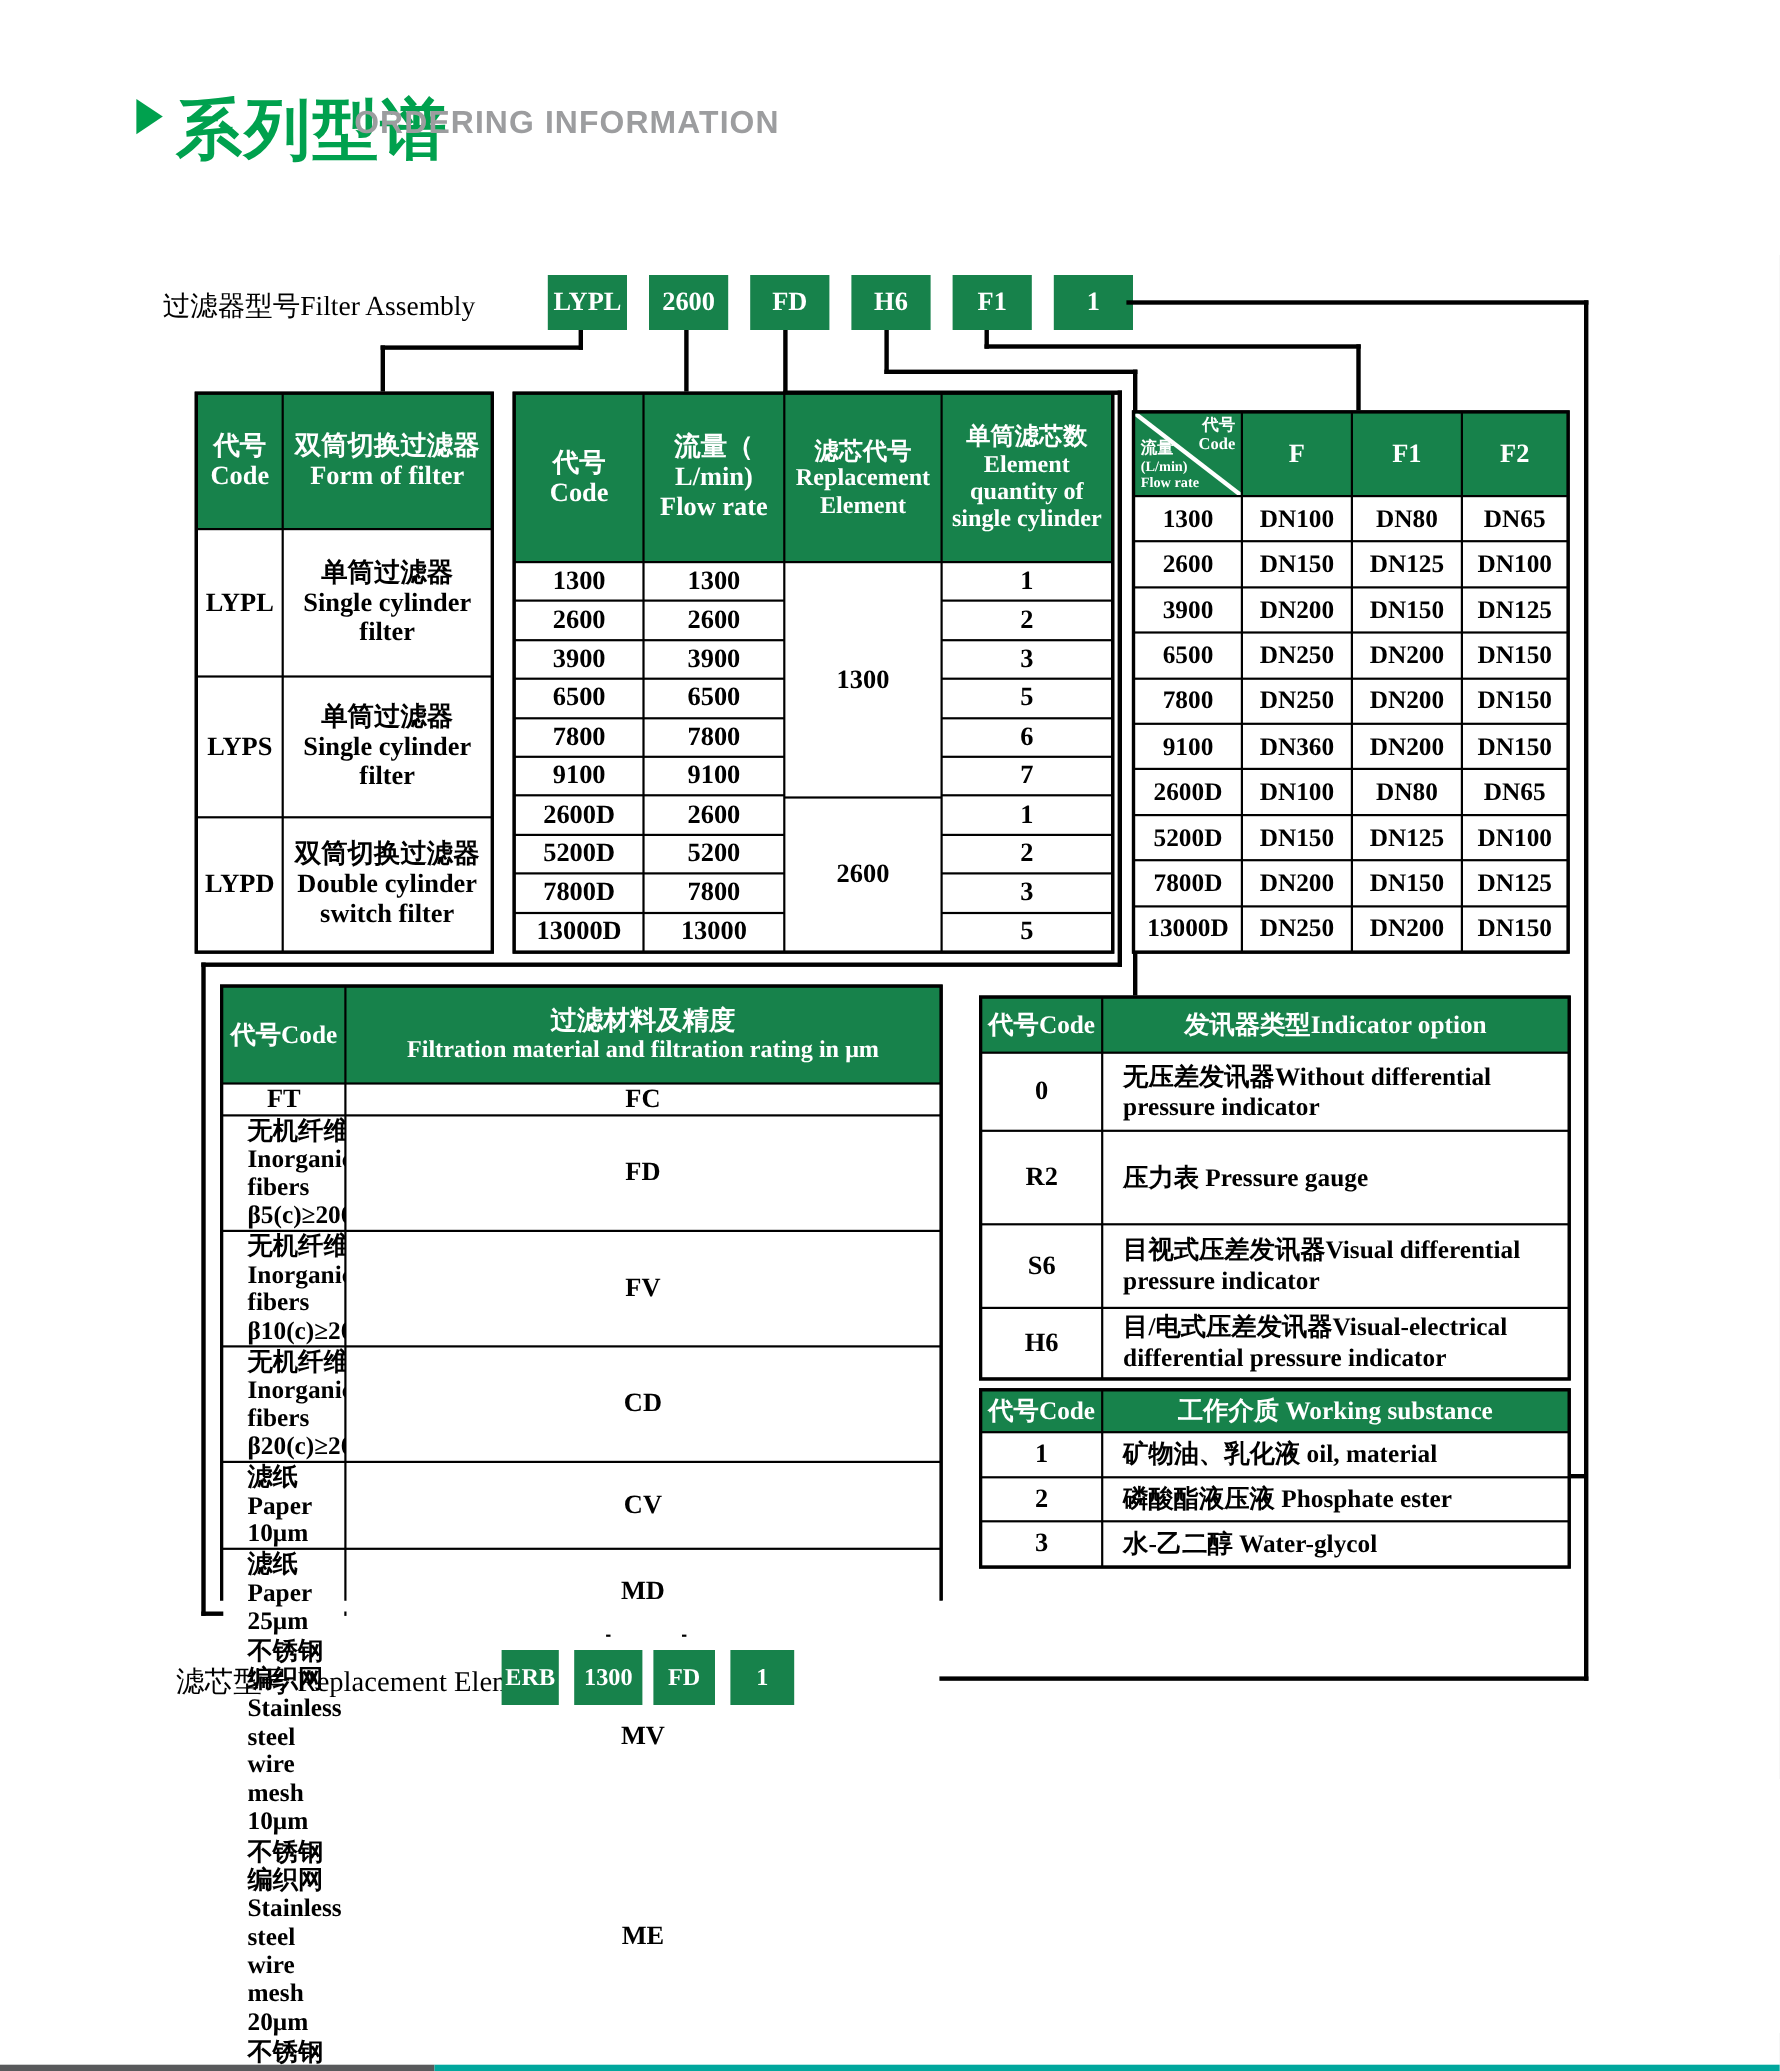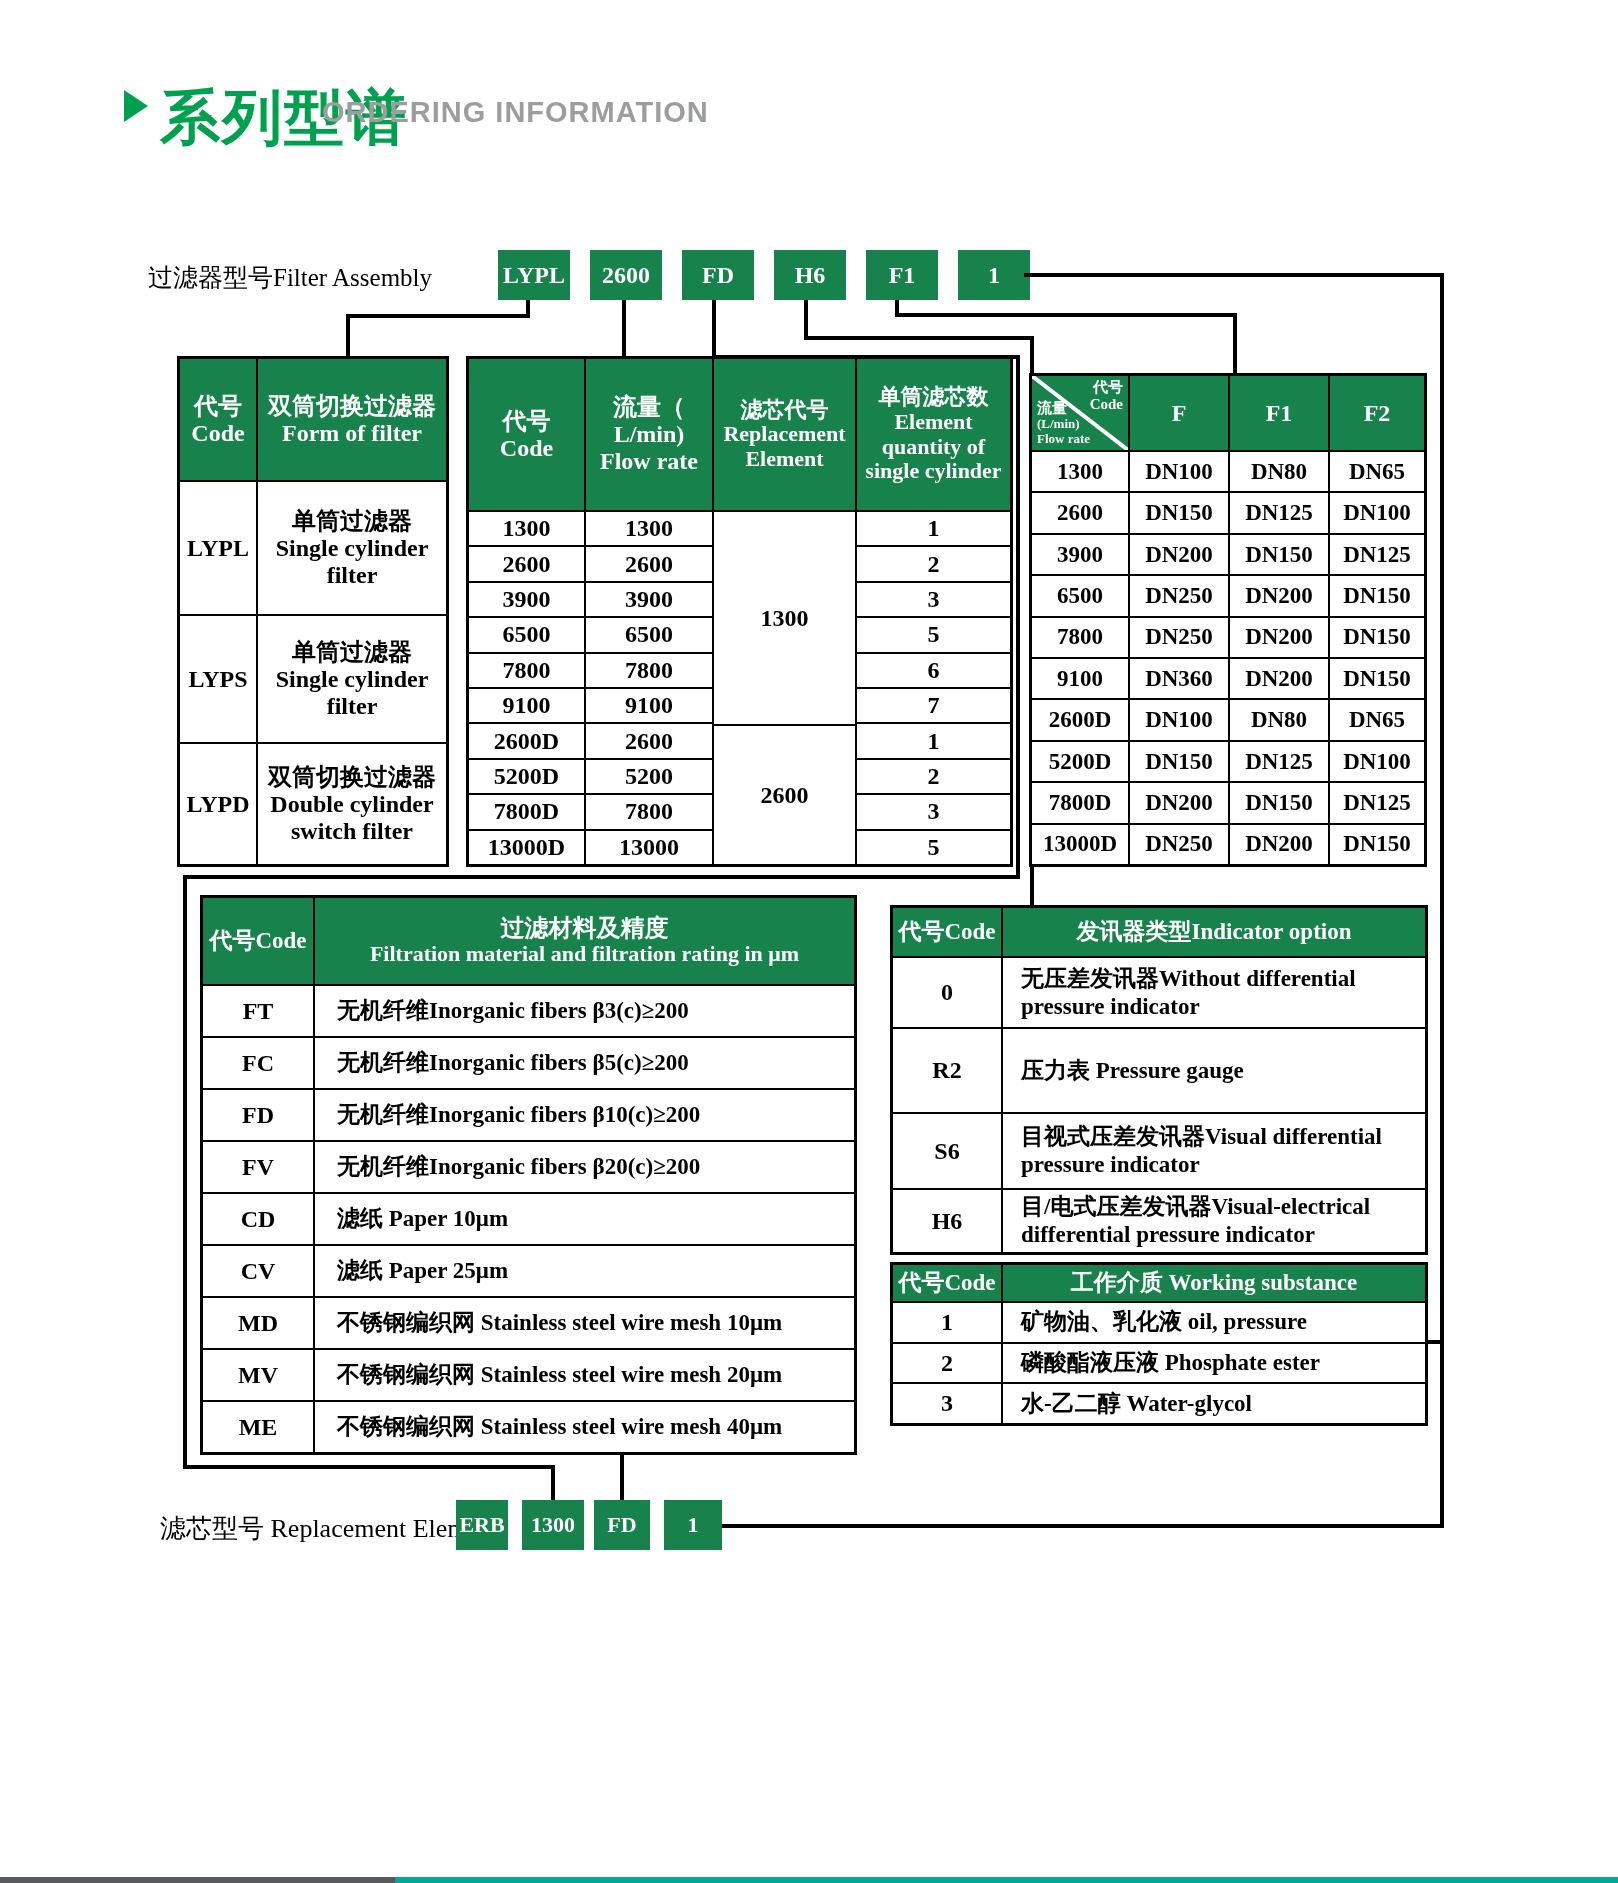--- a/index.html
+++ b/index.html
@@ -266,21 +266,20 @@
   </div>
 
   <div class="tb" style="left:200px;top:895px;width:657px;height:560px;">
     <div class="grid filt-grid">
       <div class="hcell small-head">代号Code</div>
       <div class="hcell">
         <span style="font-size:24px;">过滤材料及精度</span>
         <span style="font-size:22px;">Filtration material and filtration rating in μm</span>
       </div>
     <div class="tcell c0">FT</div>
-        <div class="tcell c1">无机纤维Inorganic fibers β3(c)≥200</div>
         <div class="tcell c0">FC</div>
         <div class="tcell c1">无机纤维Inorganic fibers β5(c)≥200</div>
         <div class="tcell c0">FD</div>
         <div class="tcell c1">无机纤维Inorganic fibers β10(c)≥200</div>
         <div class="tcell c0">FV</div>
         <div class="tcell c1">无机纤维Inorganic fibers β20(c)≥200</div>
         <div class="tcell c0">CD</div>
         <div class="tcell c1">滤纸 Paper 10μm</div>
         <div class="tcell c0">CV</div>
         <div class="tcell c1">滤纸 Paper 25μm</div>
@@ -306,21 +305,21 @@
         <div class="tcell c0">H6</div>
         <div class="tcell c1">目/电式压差发讯器Visual-electrical differential pressure indicator</div>
       </div>
   </div>
 
   <div class="tb" style="left:890px;top:1262px;width:538px;height:164px;">
     <div class="grid sub-grid">
       <div class="hcell">代号Code</div>
       <div class="hcell">工作介质 Working substance</div>
     <div class="tcell c0">1</div>
-        <div class="tcell c1">矿物油、乳化液 oil, pressure</div>
+        <div class="tcell c1">矿物油、乳化液 oil, material</div>
         <div class="tcell c0">2</div>
         <div class="tcell c1">磷酸酯液压液 Phosphate ester</div>
         <div class="tcell c0">3</div>
         <div class="tcell c1">水-乙二醇 Water-glycol</div>
       </div>
   </div>
 
   <div class="abs label" style="left:160px;top:1511px;font-size:26px;">滤芯型号 Replacement Element</div>
   <div class="abs code-box" style="left:456px;top:1500px;width:52px;height:50px;font-size:22px;">ERB</div>
   <div class="abs code-box" style="left:522px;top:1500px;width:62px;height:50px;font-size:22px;">1300</div>

